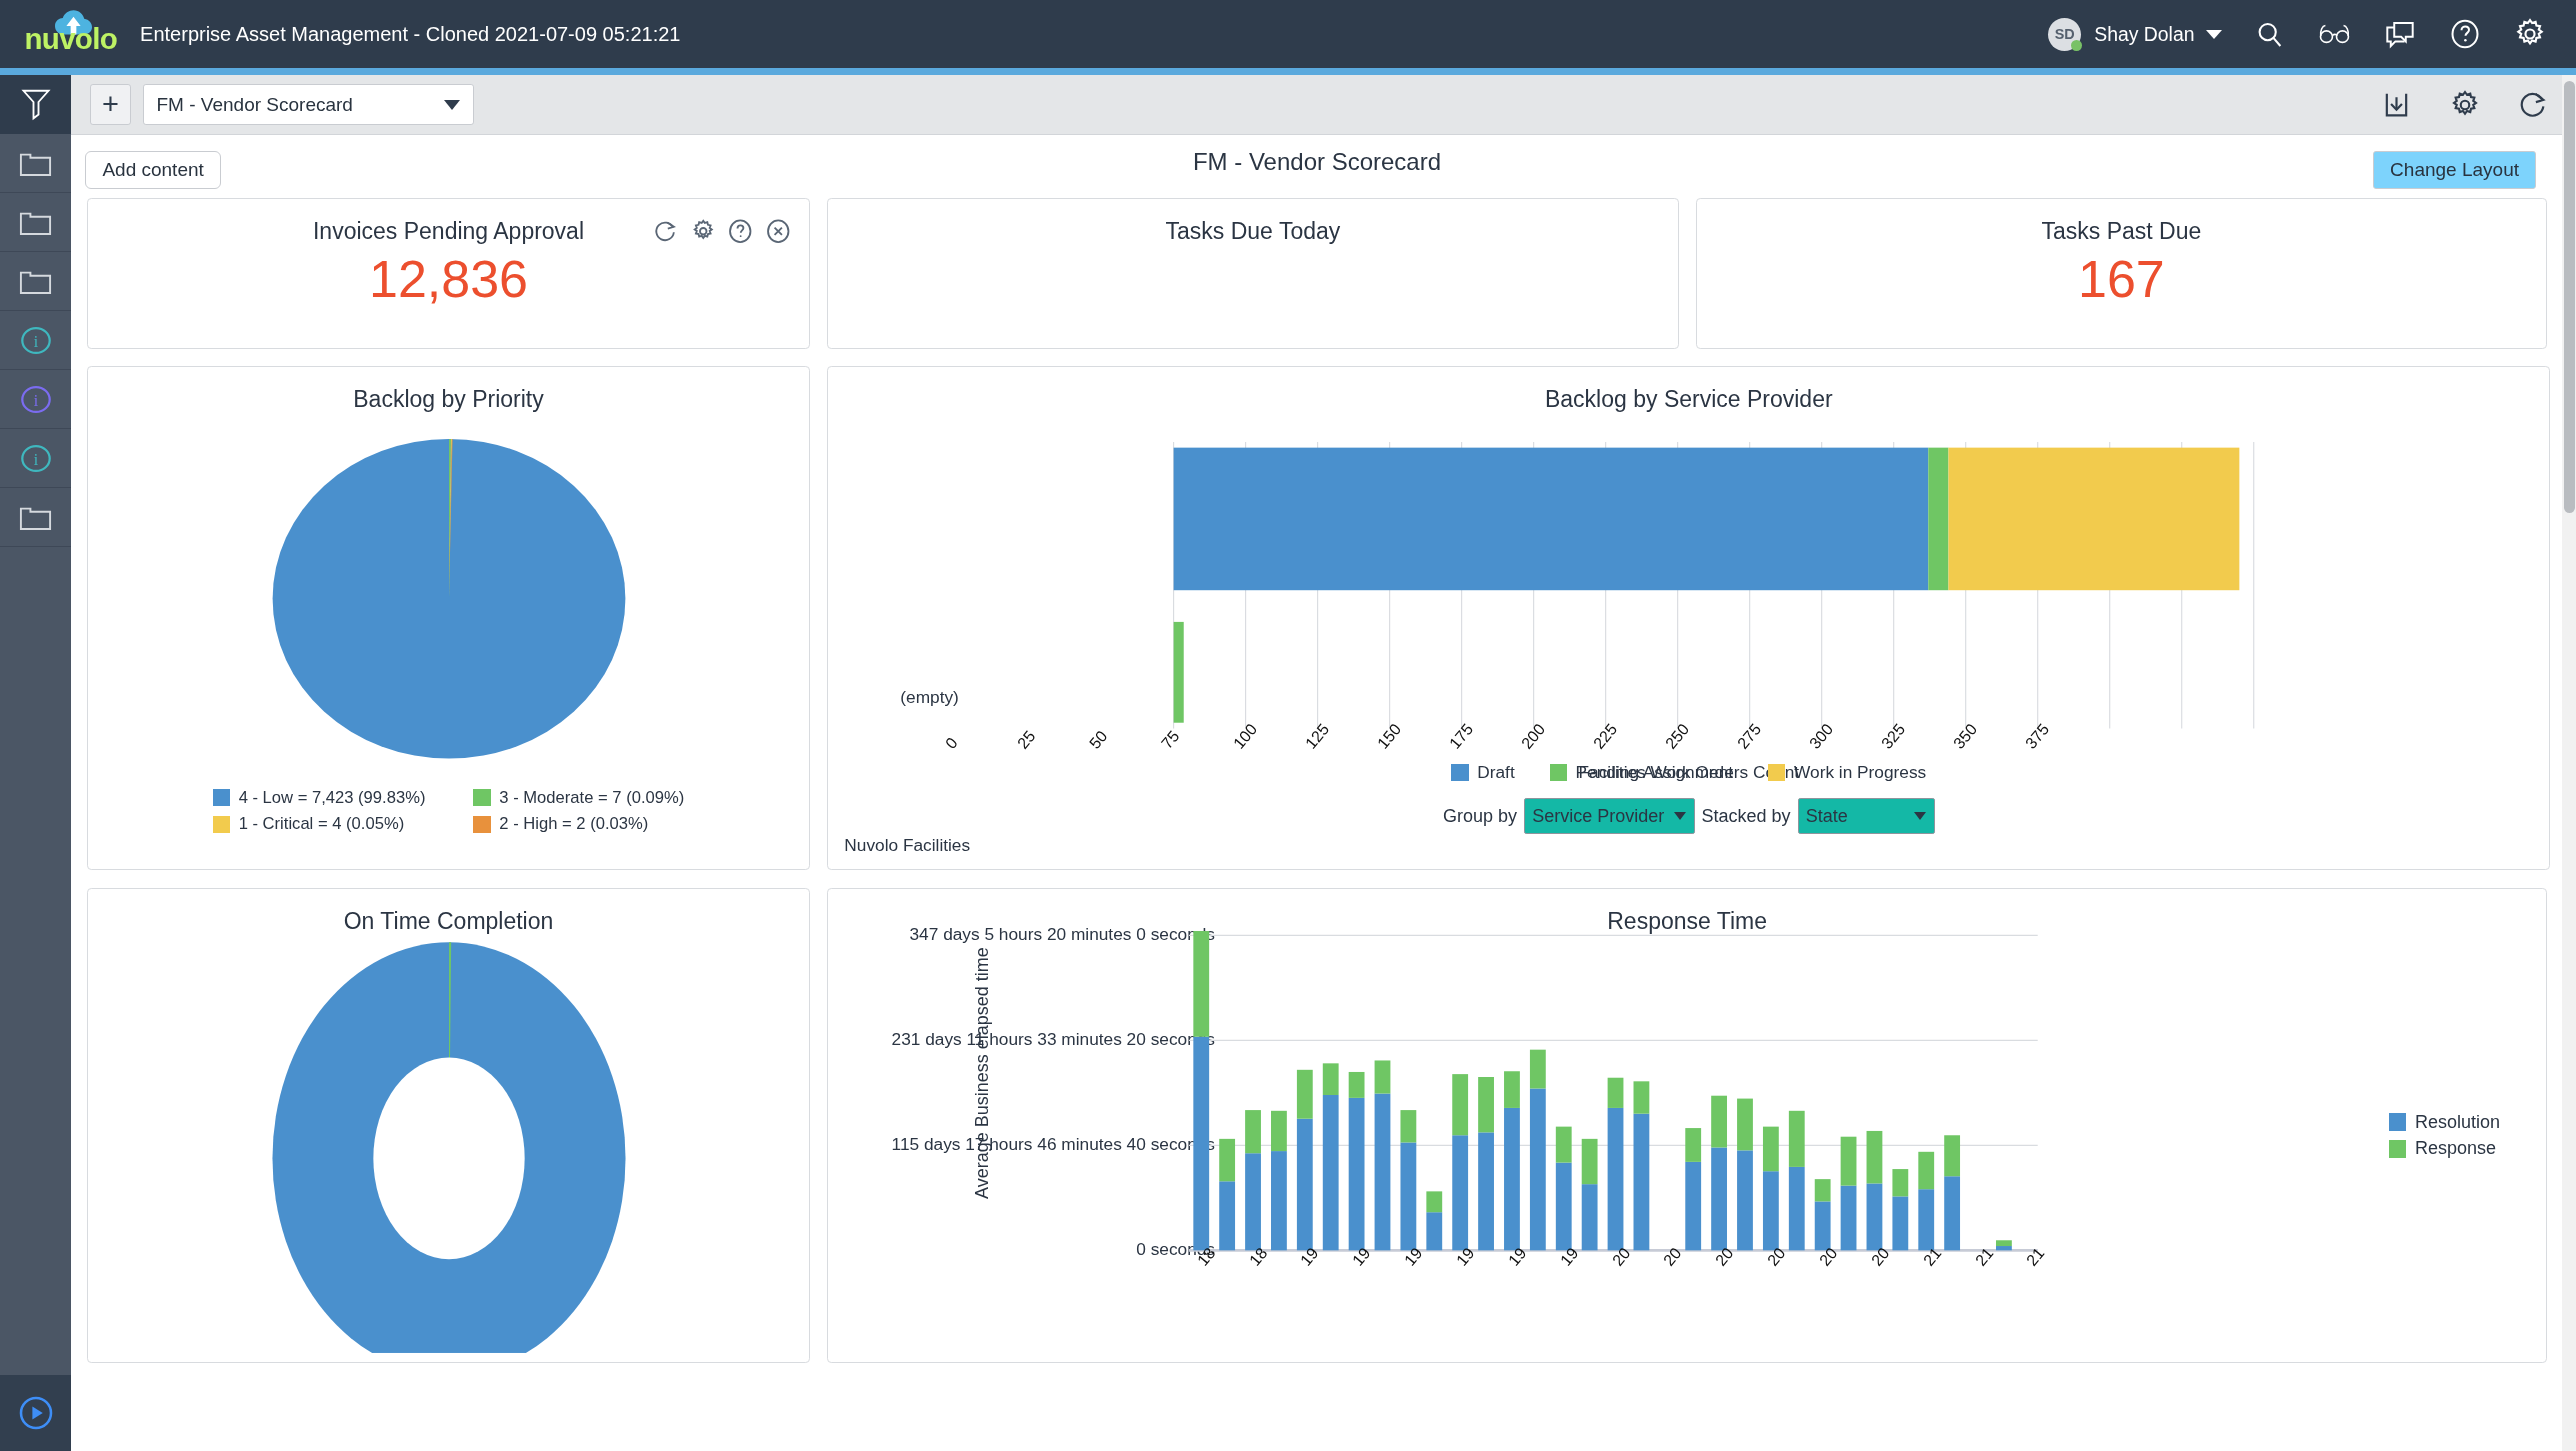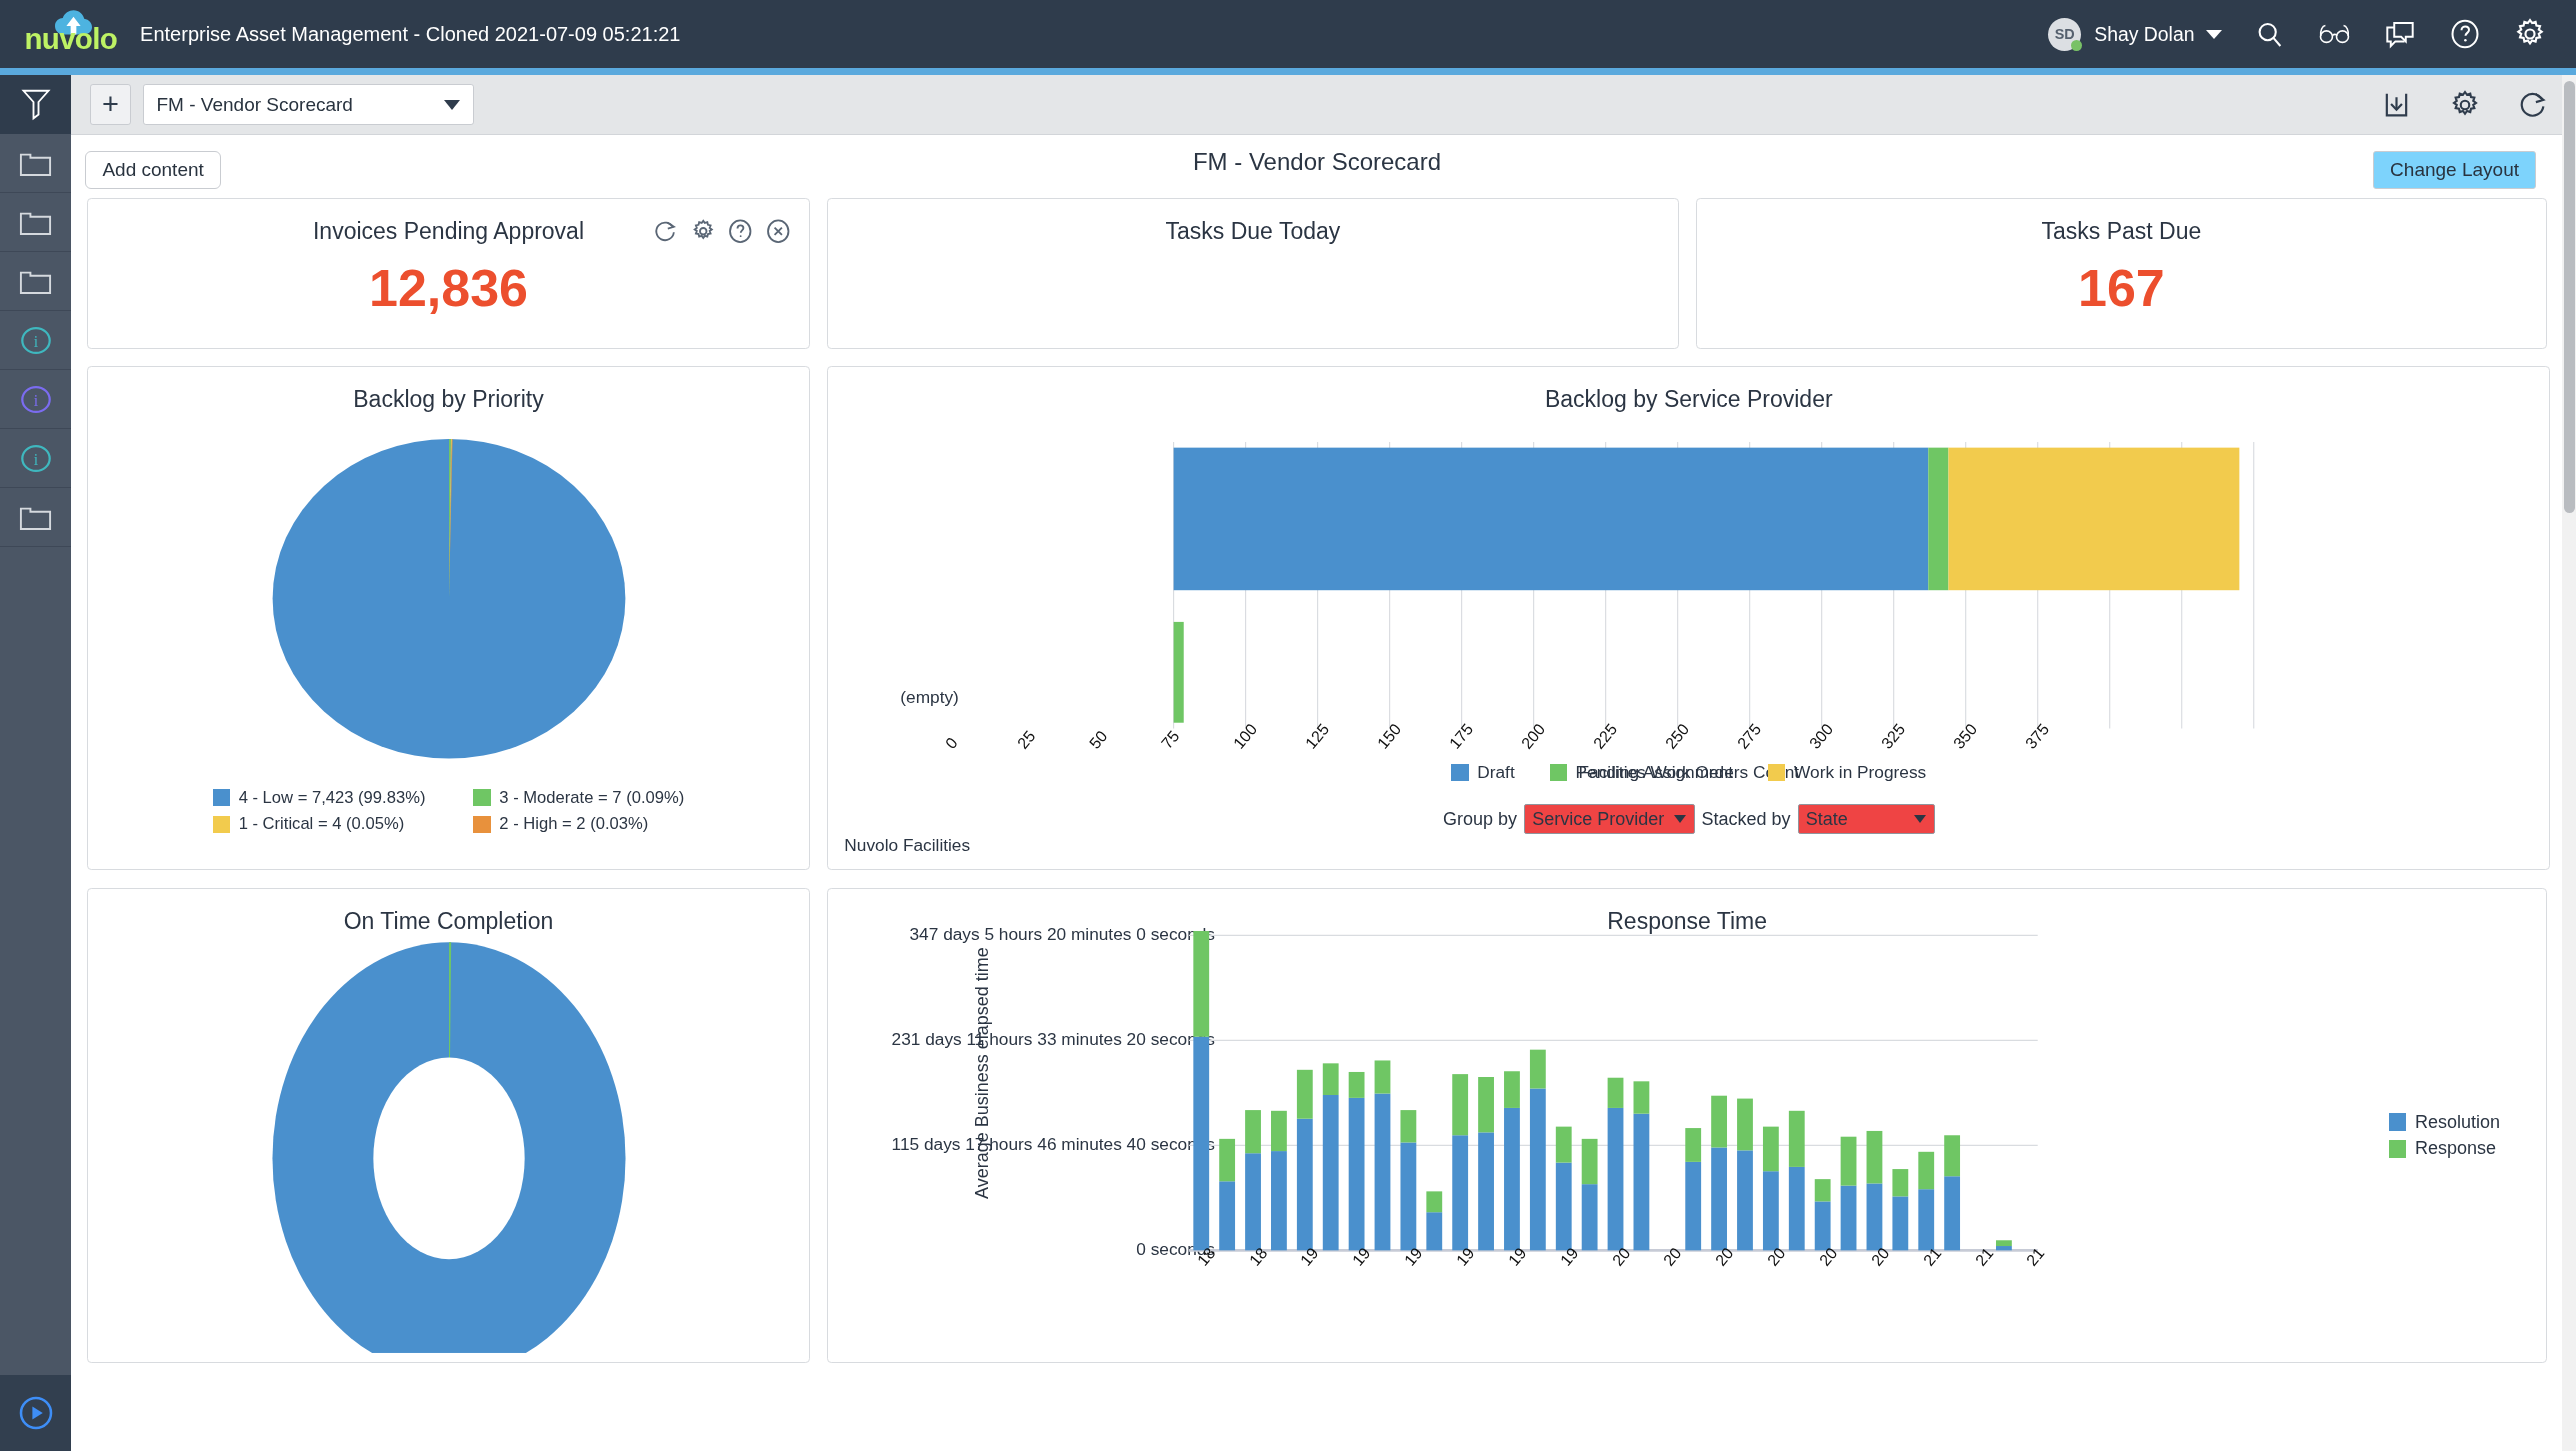--- a/index.html
+++ b/index.html
@@ -78,39 +78,39 @@
     font-size:24px; color:#2b3543; font-weight:400;
   }
 
   .grid { padding: 0 16px; }
   .row { display:flex; gap:17.3px; margin-bottom:17.3px; }
   .card { background:#ffffff; border:0.7px solid #d8dbdf; border-radius:4.3px; position:relative; }
   .card-title { text-align:center; font-size:23px; color:#2b3543; padding-top:19px; font-weight:400; }
 
   
   .kpi { height:151px; }
-  .kpi .value { text-align:center; font-size:52px; color:#ec4f2e; margin-top:13px; font-weight:700; }
+  .kpi .value { text-align:center; font-size:52px; color:#ec4f2e; margin-top:4px; font-weight:400; }
   .kpi-icons { position:absolute; right:19px; top:20px; display:flex; gap:13px; }
 
   
   .pie-card { width:723px; height:504px; }
   .bar-card { flex:1; height:504px; }
   .donut-card { width:723px; height:475px; }
   .resp-card { flex:1; height:475px; }
 
   .pie-legend { position:absolute; left:0; right:0; bottom:35px; display:flex; justify-content:center; }
   .pl-col { display:flex; flex-direction:column; gap:6.5px; }
   .pl-col + .pl-col { margin-left:48px; }
   .pl-item { display:flex; align-items:center; font-size:16.6px; color:#2b3543; }
   .swatch { width:17.3px; height:17.3px; margin-right:8.6px; flex:0 0 auto; }
 
   .bar-legend { position:absolute; left:0; right:0; bottom:86px; display:flex; justify-content:center; gap:35px; }
   .bl-item { display:flex; align-items:center; font-size:17.3px; color:#2b3543; }
   .bar-controls { position:absolute; left:0; right:0; bottom:35px; display:flex; justify-content:center; align-items:center; gap:7px; font-size:18px; color:#2b3543;}
-  .mini-select { background:#ef4444; border:0.7px solid #8f959d; border-radius:2.2px; height:30px; display:flex; align-items:center; padding:0 7.2px; font-size:18px; color:#2b3543;}
+  .mini-select { background:#14b8a6; border:0.7px solid #8f959d; border-radius:2.2px; height:36px; display:flex; align-items:center; padding:0 7.2px; font-size:18px; color:#2b3543;}
   .mini-select .mv { margin-right:10px; }
   .mini-caret { width:0;height:0;border-left:6.5px solid transparent;border-right:6.5px solid transparent;border-top:8px solid #2b3543;}
 
   .resp-legend { position:absolute; right:46px; top:223px; display:flex; flex-direction:column; gap:5.8px; }
   .rl-item { display:flex; align-items:center; font-size:18px; color:#2b3543; }
 
   .axis-label-x { position:absolute; font-size:17.3px; color:#2b3543; }
   .tick-lbl { position:absolute; font-size:16px; color:#111; transform:rotate(-50deg); transform-origin:left top; white-space:nowrap;}
   .cat-lbl { position:absolute; font-size:17.3px; color:#2b3543; white-space:nowrap; }
   .ylab-text { position:absolute; font-size:17.3px; color:#2b3543; white-space:nowrap; }

